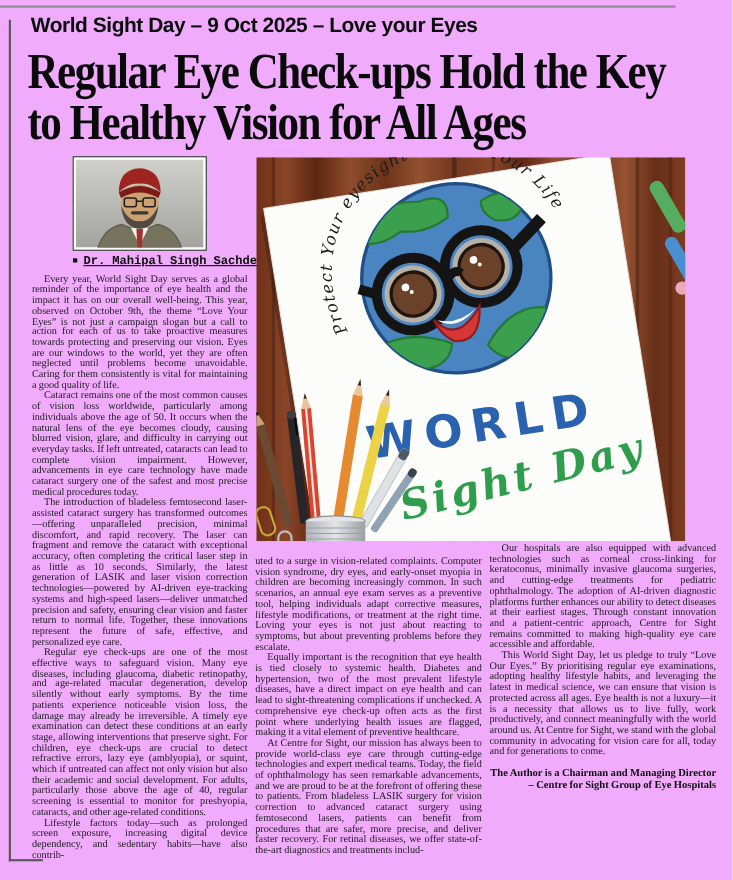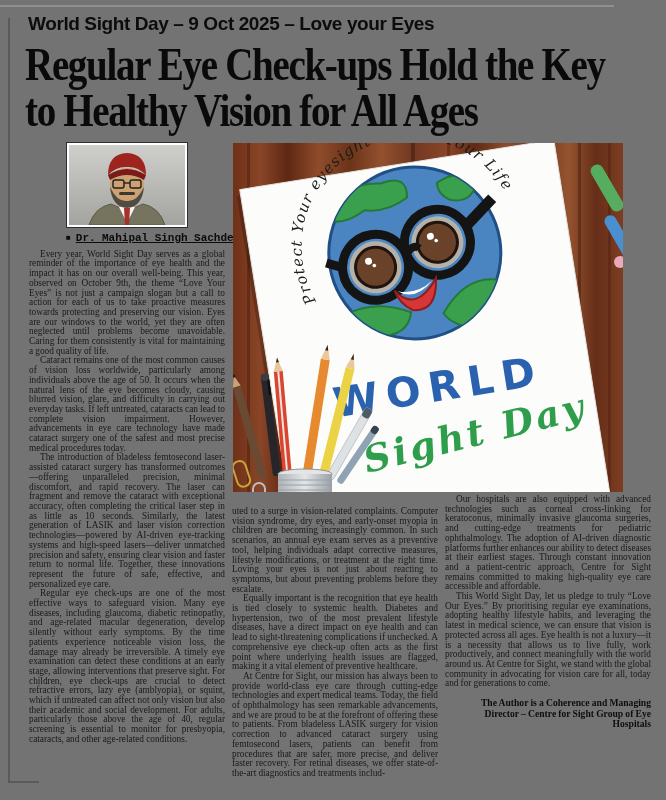--- a/index.html
+++ b/index.html
@@ -1,18 +1,18 @@
 <!DOCTYPE html>
 <html><head>
 <meta charset="utf-8">
 <style>
   html,body { margin:0; padding:0; background:#e9e9e9; }
   .page {
     position:relative; width:666px; height:800px; margin:0 auto;
-    background:#737373; overflow:hidden;
+    background:#f0abfc; overflow:hidden;
     font-family:"Liberation Serif", serif; color:#141414;
   }
   .top-rule { position:absolute; left:0; top:5px; width:614px; height:2px; background:#8f8f8f; }
   .left-rule { position:absolute; left:8px; top:18px; width:2px; height:765px; background:#5a5a5a; }
   .left-rule-stub { position:absolute; left:8px; top:781px; width:31px; height:2px; background:#5a5a5a; }
 
   .kicker {
     position:absolute; left:28px; top:13px;
     font-family:"Liberation Sans", sans-serif; font-weight:bold;
     font-size:19px; letter-spacing:-0.4px; color:#0c0c0c; white-space:nowrap;
@@ -99,20 +99,21 @@
         </svg>
       </div>
       <div class="photo-caption">
         <span class="caption-bullet">■</span><span class="caption-name">Dr. Mahipal Singh Sachdev</span>
       </div>
     </div>
     <p>Every year, World Sight Day serves as a global reminder of the importance of eye health and the impact it has on our overall well-being. This year, observed on October 9th, the theme “Love Your Eyes” is not just a campaign slogan but a call to action for each of us to take proactive measures towards protecting and preserving our vision. Eyes are our windows to the world, yet they are often neglected until problems become unavoidable. Caring for them consistently is vital for maintaining a good quality of life.</p>
     <p>Cataract remains one of the most common causes of vision loss worldwide, particularly among individuals above the age of 50. It occurs when the natural lens of the eye becomes cloudy, causing blurred vision, glare, and difficulty in carrying out everyday tasks. If left untreated, cataracts can lead to complete vision impairment. However, advancements in eye care technology have made cataract surgery one of the safest and most precise medical procedures today.</p>
     <p>The introduction of bladeless femtosecond laser-assisted cataract surgery has transformed outcomes—offering unparalleled precision, minimal discomfort, and rapid recovery. The laser can fragment and remove the cataract with exceptional accuracy, often completing the critical laser step in as little as 10 seconds. Similarly, the latest generation of LASIK and laser vision correction technologies—powered by AI-driven eye-tracking systems and high-speed lasers—deliver unmatched precision and safety, ensuring clear vision and faster return to normal life. Together, these innovations represent the future of safe, effective, and personalized eye care.</p>
     <p>Regular eye check-ups are one of the most effective ways to safeguard vision. Many eye diseases, including glaucoma, diabetic retinopathy, and age-related macular degeneration, develop silently without early symptoms. By the time patients experience noticeable vision loss, the damage may already be irreversible. A timely eye examination can detect these conditions at an early stage, allowing interventions that preserve sight. For children, eye check-ups are crucial to detect refractive errors, lazy eye (amblyopia), or squint, which if untreated can affect not only vision but also their academic and social development. For adults, particularly those above the age of 40, regular screening is essential to monitor for presbyopia, cataracts, and other age-related conditions.</p>
+    <p>Lifestyle factors today—such as prolonged screen exposure, increasing digital device dependency, and sedentary habits—have also contrib-</p>
   </div>
 
   <div class="illustration">
     <svg width="390" height="349" viewBox="0 0 390 349">
       <defs>
         <linearGradient id="wood" x1="0" y1="0" x2="1" y2="0">
           <stop offset="0.00" stop-color="#6e3018"></stop>
             <stop offset="0.07" stop-color="#8a4527"></stop>
           <stop offset="0.14" stop-color="#5e2713"></stop>
             <stop offset="0.22" stop-color="#8f4c2b"></stop>
@@ -246,16 +247,16 @@
 
   <div class="col" id="col2">
     <p class="noindent">uted to a surge in vision-related complaints. Computer vision syndrome, dry eyes, and early-onset myopia in children are becoming increasingly common. In such scenarios, an annual eye exam serves as a preventive tool, helping individuals adapt corrective measures, lifestyle modifications, or treatment at the right time. Loving your eyes is not just about reacting to symptoms, but about preventing problems before they escalate.</p>
     <p>Equally important is the recognition that eye health is tied closely to systemic health. Diabetes and hypertension, two of the most prevalent lifestyle diseases, have a direct impact on eye health and can lead to sight-threatening complications if unchecked. A comprehensive eye check-up often acts as the first point where underlying health issues are flagged, making it a vital element of preventive healthcare.</p>
     <p>At Centre for Sight, our mission has always been to provide world-class eye care through cutting-edge technologies and expert medical teams. Today, the field of ophthalmology has seen remarkable advancements, and we are proud to be at the forefront of offering these to patients. From bladeless LASIK surgery for vision correction to advanced cataract surgery using femtosecond lasers, patients can benefit from procedures that are safer, more precise, and deliver faster recovery. For retinal diseases, we offer state-of-the-art diagnostics and treatments includ-</p>
   </div>
 
   <div class="col" id="col3">
     <p>Our hospitals are also equipped with advanced technologies such as corneal cross-linking for keratoconus, minimally invasive glaucoma surgeries, and cutting-edge treatments for pediatric ophthalmology. The adoption of AI-driven diagnostic platforms further enhances our ability to detect diseases at their earliest stages. Through constant innovation and a patient-centric approach, Centre for Sight remains committed to making high-quality eye care accessible and affordable.</p>
     <p>This World Sight Day, let us pledge to truly “Love Our Eyes.” By prioritising regular eye examinations, adopting healthy lifestyle habits, and leveraging the latest in medical science, we can ensure that vision is protected across all ages. Eye health is not a luxury—it is a necessity that allows us to live fully, work productively, and connect meaningfully with the world around us. At Centre for Sight, we stand with the global community in advocating for vision care for all, today and for generations to come.</p>
-    <div class="credit">The Author is a Coherence and Managing Director – Centre for Sight Group of Eye Hospitals</div>
+    <div class="credit">The Author is a Chairman and Managing Director – Centre for Sight Group of Eye Hospitals</div>
   </div>
 
 </div>
 
 </body></html>

